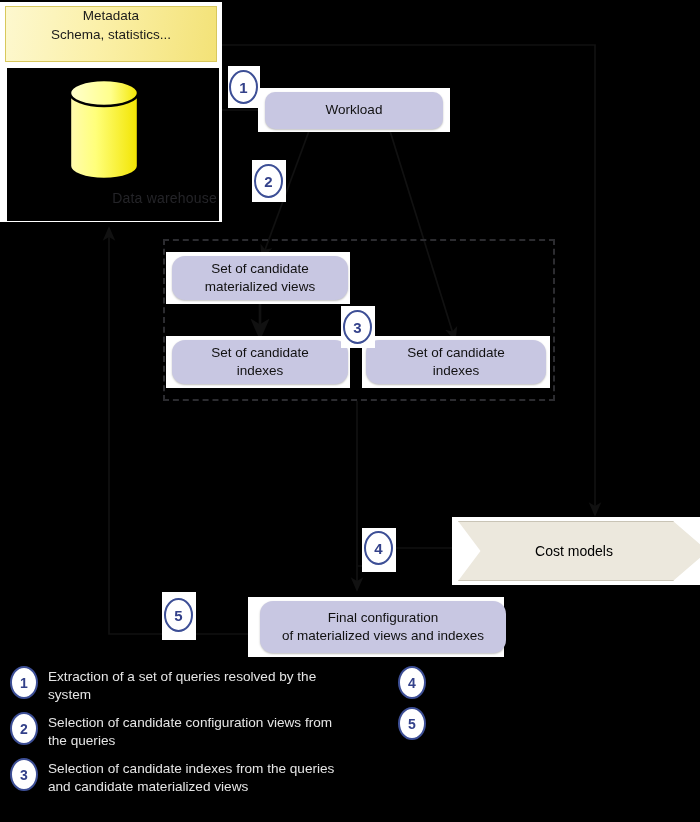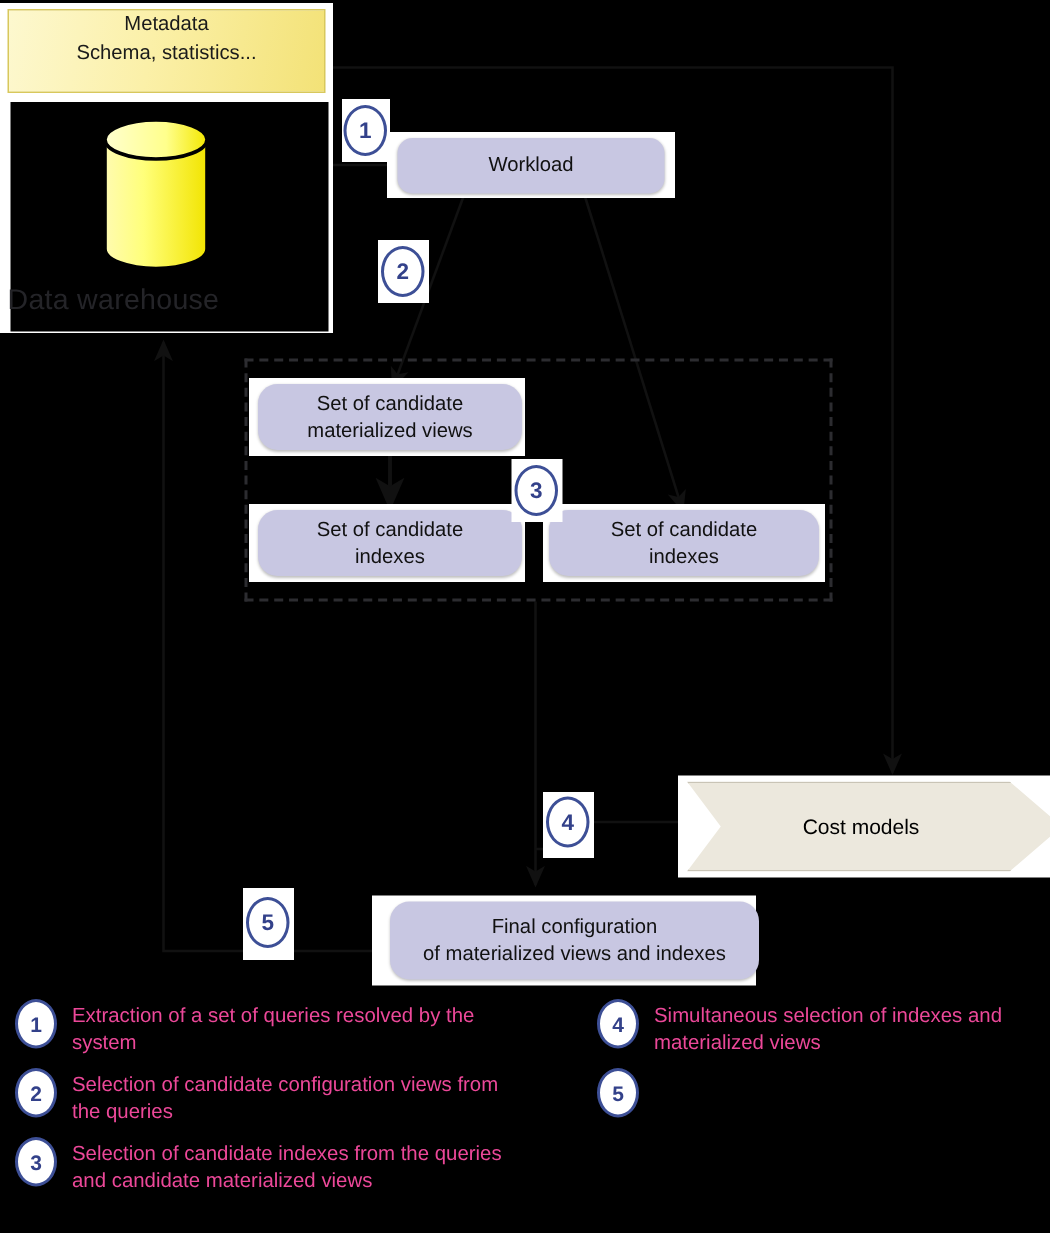--- a/index.html
+++ b/index.html
@@ -9,22 +9,22 @@
 
   
   .abs{position:absolute;}
   .whitepad{position:absolute;background:#ffffff;}
 
   
   #dw-frame{left:0;top:2px;width:222px;height:220px;background:#ffffff;
             border:2px solid #ffffff;box-sizing:border-box;}
   #dw-inner{position:absolute;left:5px;top:64px;width:212px;height:153px;
             background:#000;box-sizing:border-box;}
-  #dw-label{position:absolute;left:5px;top:190px;width:212px;text-align:left;
-            color:#242428;font-size:19px;letter-spacing:.2px;}
+  #dw-label{position:absolute;left:5px;top:190px;width:212px;text-align:right;
+            color:#242428;font-size:14px;letter-spacing:.2px;}
 
   
   #metabox{left:5px;top:6px;width:212px;height:56px;
            background:linear-gradient(100deg,#fdf8cf 0%,#fbf0a8 45%,#f3e277 100%);
            border:1px solid #d8c85c;box-sizing:border-box;
            display:flex;flex-direction:column;align-items:center;
            color:#1a1a1a;font-size:13.5px;line-height:1.38;}
 
   
   .node{position:absolute;background:#c8c7e2;border-radius:13px;
@@ -54,21 +54,21 @@
          display:flex;align-items:center;justify-content:center;box-sizing:border-box;}
 
   
   #legend{position:absolute;left:0;top:666px;width:700px;height:156px;}
   .leg-col{position:absolute;top:0;}
   .leg-item{position:relative;display:flex;align-items:flex-start;margin-bottom:8px;}
   .leg-badge{flex:0 0 auto;width:28px;height:33px;border:2px solid #3d4f96;border-radius:50%;
              background:#fff;color:#33418a;font-size:14px;font-weight:bold;
              display:flex;align-items:center;justify-content:center;box-sizing:border-box;
              margin-right:10px;}
-  .leg-text{color:#ec4899;font-size:13.6px;line-height:1.33;padding-top:2px;}
+  .leg-text{color:#e5e5e5;font-size:13.6px;line-height:1.33;padding-top:2px;}
 </style>
 </head>
 <body>
 
 <div id="stage">
 
   <svg id="wires" viewBox="0 0 700 822">
     <defs>
       <marker id="ah" markerWidth="9" markerHeight="9" refX="7.5" refY="4.5" orient="auto">
         <path d="M0,0.8 L8.5,4.5 L0,8.2 L2.2,4.5 Z" fill="#111"></path>
@@ -184,21 +184,20 @@
       </div>
       <div class="leg-item">
         <div class="leg-badge">3</div>
         <div class="leg-text">Selection of candidate indexes from the queries and candidate materialized views</div>
       </div>
     </div>
 
     <div class="leg-col" style="left:398px;width:302px;">
       <div class="leg-item">
         <div class="leg-badge">4</div>
-        <div class="leg-text">Simultaneous selection of indexes and materialized views</div>
       </div>
       <div class="leg-item">
         <div class="leg-badge">5</div>
       </div>
     </div>
 
   </div>
 
 </div>
 

